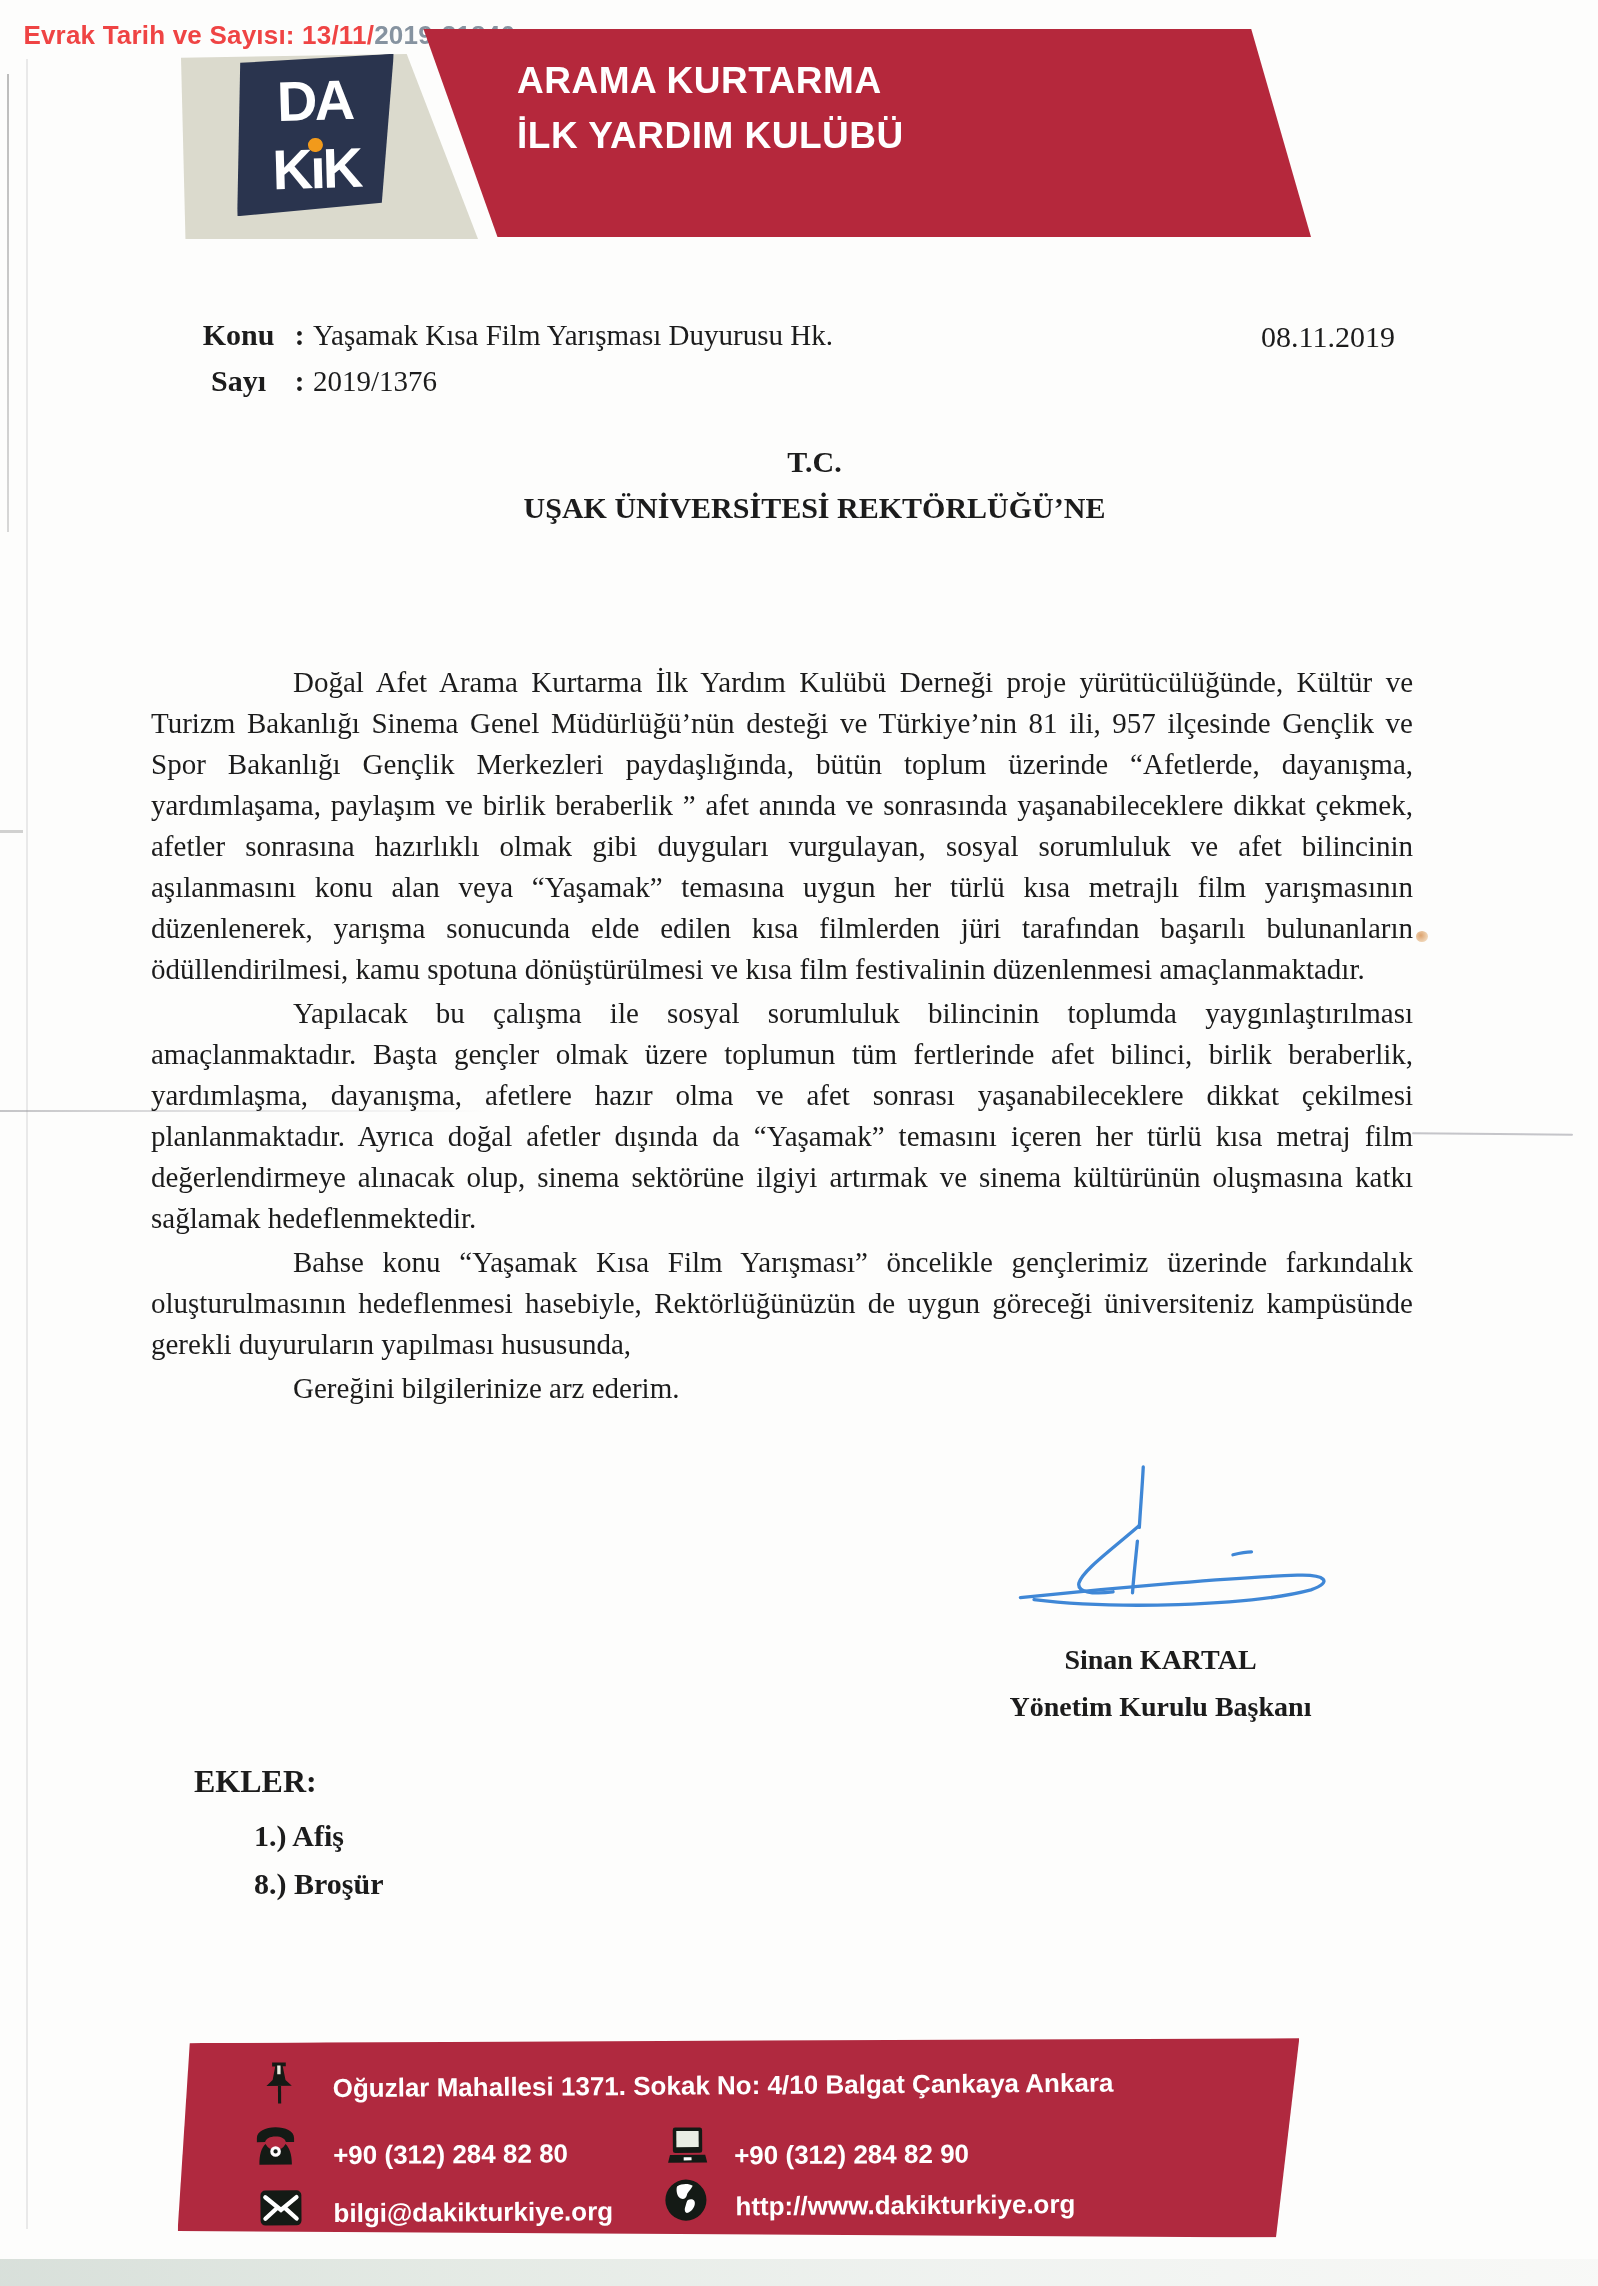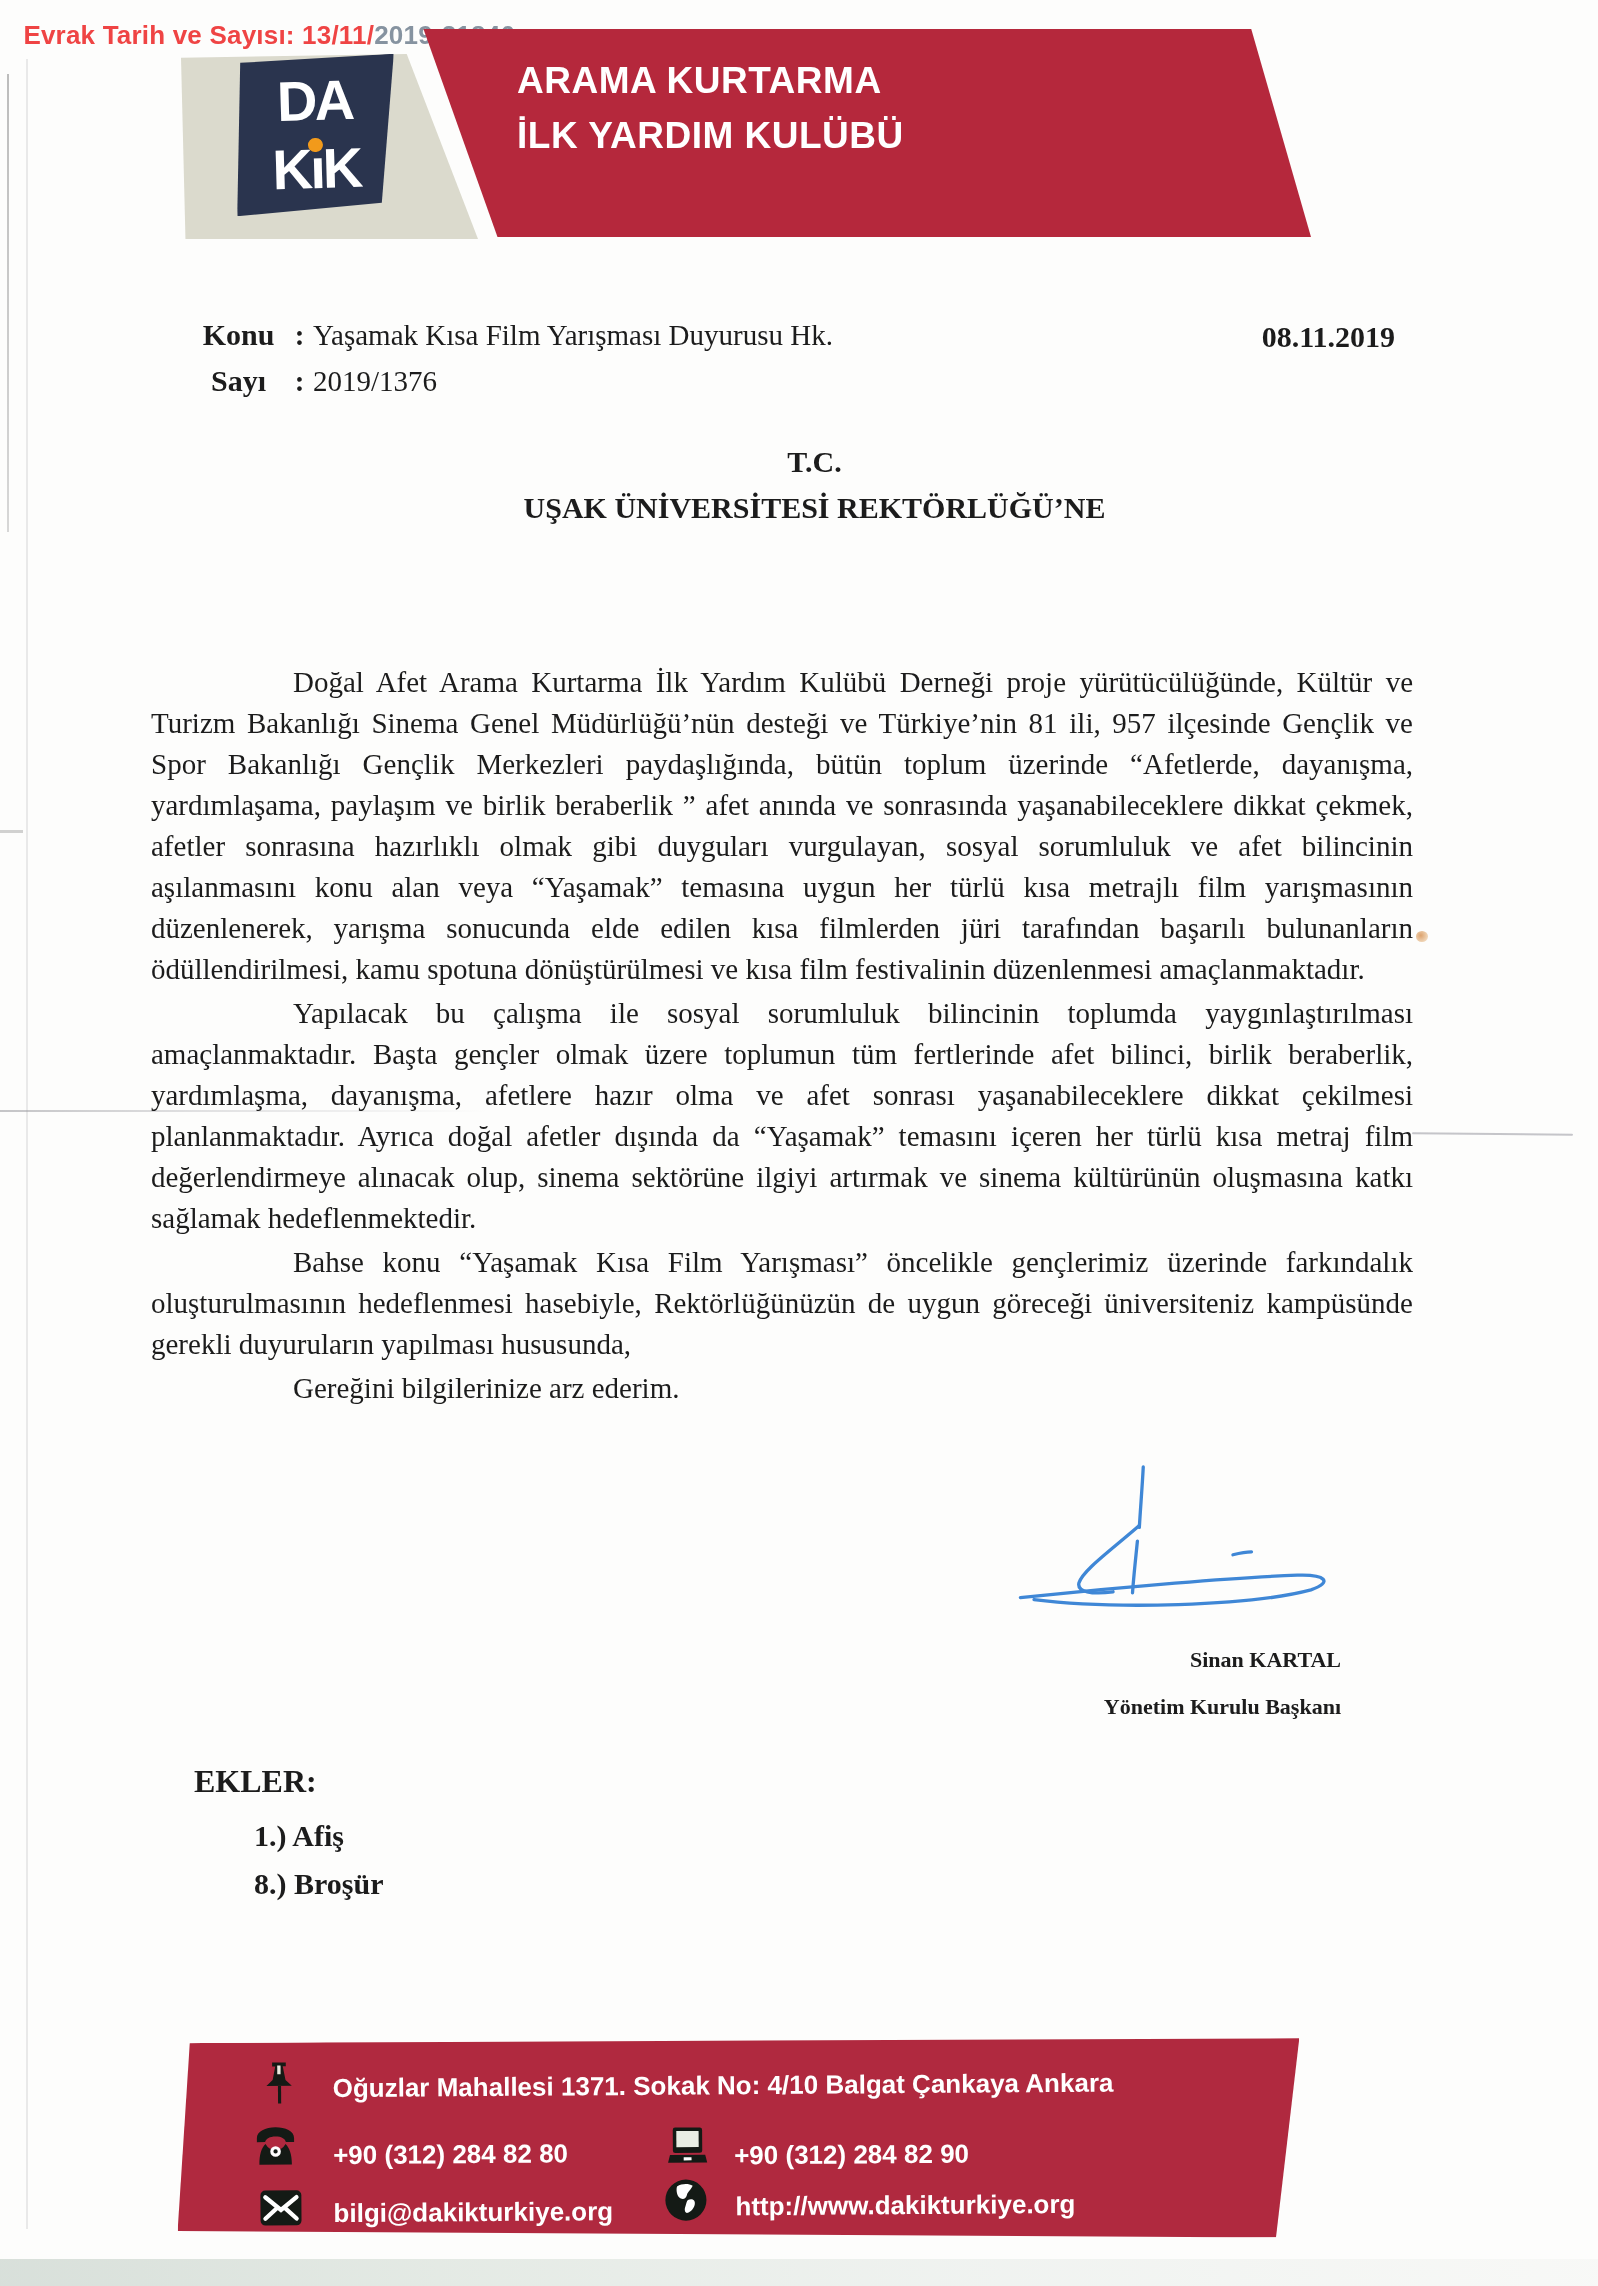--- a/index.html
+++ b/index.html
@@ -46,33 +46,33 @@
     clip-path:polygon(0.5% 0%, 93.3% 0%, 100% 100%, 8.8% 100%);
     font-family:"Liberation Sans", sans-serif; font-weight:bold;
     font-size:37px; line-height:55px; letter-spacing:0.5px;
     padding:24.4px 0 0 98px; box-sizing:border-box;}
   
   .meta-row{position:absolute; left:191px; font-size:29px; white-space:nowrap;text-align:center;}
   .meta-row .lab{display:inline-block; width:95px; font-weight:bold; font-size:30px;}
   .meta-row .sep{display:inline-block; width:27px; font-weight:bold;}
   .konu{top:318px;} .sayi{top:364px;}
   .date{position:absolute; left:1151px; top:320px; width:244px; text-align:right;
-    font-weight:bold; font-size:30px;}
+    font-weight:normal; font-size:30px;}
   
   .recipient{position:absolute; left:0; top:439px; width:1629px; text-align:center;
     font-weight:bold; font-size:30px; line-height:46px;}
   
   .body-text{position:absolute; left:148px; top:659px; width:1268px;
     font-size:29px; line-height:41px; text-align:justify;}
   .body-text p{margin:3px; text-indent:142px;}
   .body-text p.closing{text-align:left;}
   
   .sig-svg{position:absolute; left:997px; top:1459px;}
-  .signatory{position:absolute; left:980px; top:1636px; width:361px; text-align:right;
-    font-weight:bold; font-size:22px; line-height:47px;}
+  .signatory{position:absolute; left:980px; top:1636px; width:361px; text-align:center;
+    font-weight:bold; font-size:28px; line-height:47px;}
   
   .ekler-label{position:absolute; left:194px; top:1763px; font-weight:bold; font-size:32px;}
   .ekler-items{position:absolute; left:230px; top:1812px; font-weight:bold; font-size:30px; line-height:48px;margin-left:24px;}
   
   .footer{position:absolute; left:177px; top:2040px; width:1123px; height:202px;
     background:#b0293f; transform:rotate(-0.4deg); transform-origin:40% 50%;
     -webkit-clip-path:polygon(1.2% 0%, 100% 1.5%, 97.8% 100%, 0% 93%);
     clip-path:polygon(1.2% 0%, 100% 1.5%, 97.8% 100%, 0% 93%);
     color:#fff; font-family:"Liberation Sans", sans-serif; font-weight:bold; font-size:26px;}
   .footer .item{position:absolute; white-space:nowrap;}

